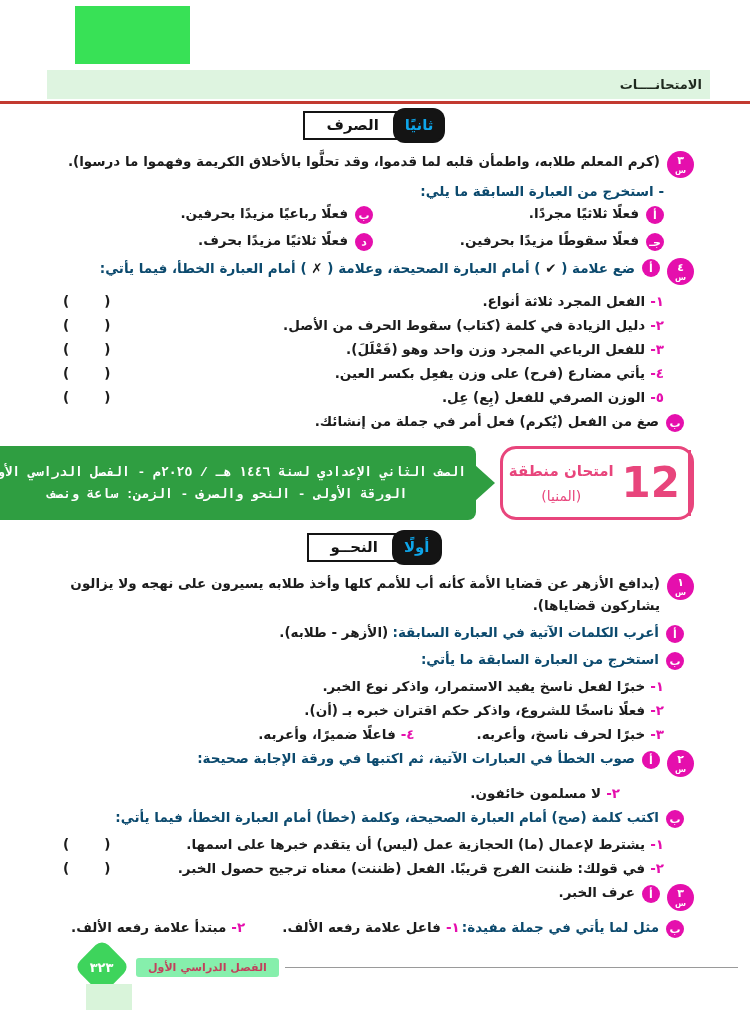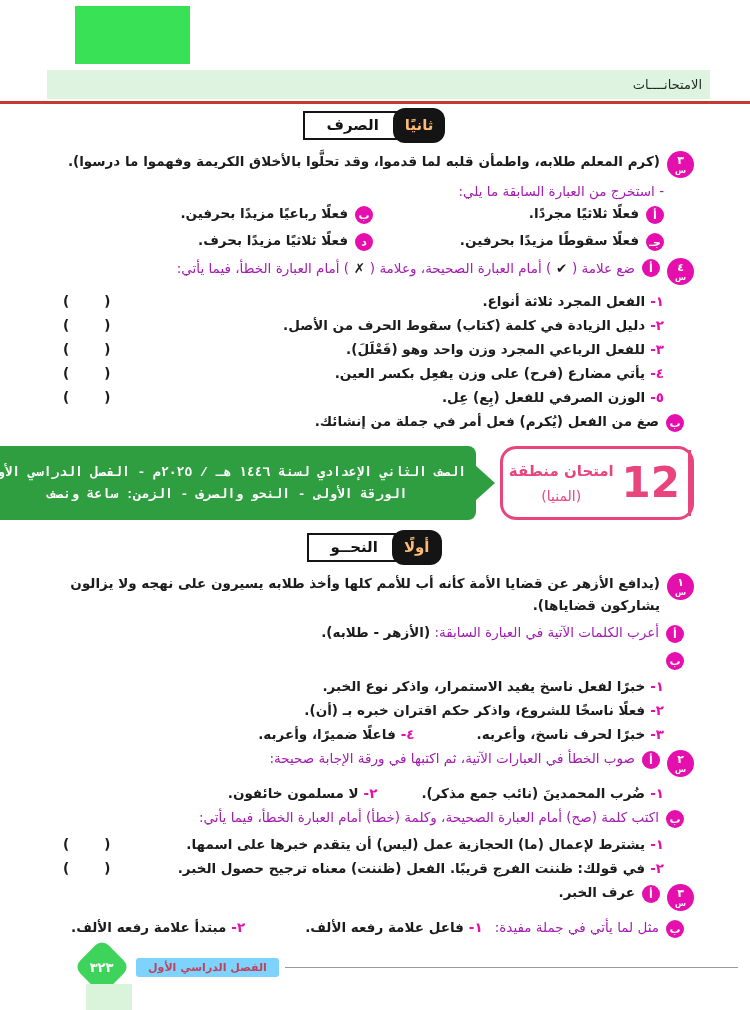--- a/index.html
+++ b/index.html
@@ -7,40 +7,40 @@
     width:750px;height:1010px;background:#ffffff;
     font-family:"DejaVu Sans","Liberation Sans",sans-serif;
     direction:rtl;position:relative;overflow:hidden;
     color:#1c1c1c;
   }
   .page{position:absolute;inset:0;}
   
   .top-green-rect{position:absolute;top:6px;right:auto;left:75px;width:115px;height:58px;background:#38e156;}
   .header-band{position:absolute;top:70px;left:47px;right:40px;height:29px;background:#def4e0;
     display:flex;align-items:center;}
-  .header-band span{font-weight:normal;font-size:13px;color:#1f2a1f;margin-right:0;margin-left:auto;padding-left:575px;padding-right:8px;white-space:nowrap;}
+  .header-band span{font-weight:bold;font-size:13px;color:#1f2a1f;margin-right:0;margin-left:auto;padding-left:575px;padding-right:8px;white-space:nowrap;}
   .red-rule{position:absolute;top:101px;left:0;width:750px;height:3px;background:#c23a30;}
   
   .content{position:absolute;top:108px;right:56px;left:45px;}
   .sec-title{display:flex;justify-content:center;align-items:center;margin:2px 0 10px 0;}
-  .sec-badge{background:#141414;color:#fdba74;font-weight:bold;font-size:15px;
+  .sec-badge{background:#141414;color:#0ea5e9;font-weight:bold;font-size:15px;
     border-radius:10px;padding:6px 10px 7px 10px;position:relative;z-index:2;box-shadow:0 0 0 2px #141414;text-align:right;}
   .sec-box{border:2px solid #141414;background:#fff;font-weight:bold;font-size:15px;color:#141414;
     padding:3px 30px 4px 22px;margin-right:-16px;position:relative;z-index:1;letter-spacing:1px;white-space:nowrap;margin-left:7px;}
   .qline{display:flex;align-items:flex-start;margin:7px 0 5px 0;}
   .qcircle{width:27px;height:27px;border-radius:50%;background:#e50fad;color:#fff;
     display:inline-flex;flex-direction:column;align-items:center;justify-content:center;
     flex-shrink:0;margin-left:7px;font-weight:bold;line-height:1;}
   .qcircle .qn{font-size:11px;}
   .qcircle .qs{font-size:8px;margin-top:1px;}
   .lcircle{width:18px;height:18px;border-radius:50%;background:#e50fad;color:#fff;
     display:inline-flex;align-items:center;justify-content:center;font-size:11px;font-weight:bold;
     flex-shrink:0;margin-left:7px;margin-top:1px;}
   .qtext{font-weight:bold;font-size:13.5px;line-height:1.6;}
-  .pink{color:#a21caf;font-weight:normal;font-size:13.5px;}
+  .pink{color:#0c4a6e;font-weight:bold;font-size:13.5px;}
   .black{color:#1c1c1c;font-weight:bold;font-size:13.5px;}
   .indent30{padding-right:30px;}
   .indent12{padding-right:12px;}
   .opt-grid{display:grid;grid-template-columns:47% 53%;row-gap:8px;padding-right:30px;margin:6px 0 4px 0;}
   .opt{display:flex;align-items:flex-start;font-weight:bold;font-size:13.5px;}
   .item-row{display:flex;align-items:baseline;justify-content:space-between;margin:8px 0;padding-right:30px;font-size:13.5px;}
   .item-row .txt{font-weight:bold;}
   .inum{color:#e50fad;font-weight:bold;margin-left:5px;}
   .blank{font-weight:bold;letter-spacing:1px;color:#1c1c1c;padding-left:18px;white-space:nowrap;}
   .pairline{display:flex;align-items:baseline;margin:8px 0;padding-right:30px;font-size:13.5px;}
@@ -59,21 +59,21 @@
     display:flex;flex-direction:column;justify-content:center;align-items:center;gap:6px;padding:0 10px;font-family:Liberation Mono, monospace;}
   .green-banner:after{content:"";position:absolute;right:-19px;top:50%;margin-top:-18px;
     border-top:18px solid transparent;border-bottom:18px solid transparent;border-left:0;
     border-right:0;width:0;height:0;border-left:20px solid #2f9e41;}
   .green-banner .g1,.green-banner .g2{color:#fff;font-weight:bold;font-size:13px;white-space:nowrap;}
   
   .footer-row{position:absolute;top:947px;left:0;right:12px;display:flex;align-items:center;direction:ltr;}
   .page-diamond{width:40px;height:40px;background:#3ed45c;border-radius:9px;transform:rotate(45deg);
     margin-left:82px;display:flex;align-items:center;justify-content:center;flex-shrink:0;}
   .page-diamond span{transform:rotate(-45deg);color:#fff;font-weight:bold;font-size:13px;}
-  .term-label{background:#7dd3fc;color:#c2405c;font-weight:bold;font-size:11px;
+  .term-label{background:#86efac;color:#c2405c;font-weight:bold;font-size:11px;
     padding:3px 12px;border-radius:3px;margin-left:14px;white-space:nowrap;direction:rtl;}
   .footer-line{flex:1;height:1px;background:#9a9a9a;margin-left:6px;}
   .green-tail{position:absolute;top:984px;left:86px;width:46px;height:26px;background:#d9f4da;}
 </style>
 </head>
 <body>
 
 <div class="page">
 
   <div class="top-green-rect"></div>
@@ -188,20 +188,21 @@
     <div class="subline indent12">
       <span class="lcircle">أ</span>
       <span>
         <span class="pink">أعرب الكلمات الآتية في العبارة السابقة:</span>
         <span class="black">(الأزهر - طلابه).</span>
       </span>
     </div>
 
     <div class="subline indent12">
       <span class="lcircle">ب</span>
+      <span class="pink">استخرج من العبارة السابقة ما يأتي:</span>
     </div>
 
     <div class="pairline">
       <span class="txt"><span class="inum">١-</span><span class="black">خبرًا لفعل ناسخ يفيد الاستمرار، واذكر نوع الخبر.</span></span>
     </div>
     <div class="pairline">
       <span class="txt"><span class="inum">٢-</span><span class="black">فعلًا ناسخًا للشروع، واذكر حكم اقتران خبره بـ (أن).</span></span>
     </div>
     <div class="pairline">
       <span class="txt"><span class="inum">٣-</span><span class="black">خبرًا لحرف ناسخ، وأعربه.</span></span>
@@ -210,21 +211,20 @@
 
     <div class="qline">
       <span class="qcircle">
         <span class="qn">٢</span>
         <span class="qs">س</span>
       </span>
       <span class="lcircle">أ</span>
       <span class="pink">صوب الخطأ في العبارات الآتية، ثم اكتبها في ورقة الإجابة صحيحة:</span>
     </div>
     <div class="pairline">
-      <span class="txt"><span class="inum">١-</span><span class="black">ضُرب المحمدينَ (نائب جمع مذكر).</span></span>
       <span class="txt" style="margin-right:44px;"><span class="inum">٢-</span><span class="black">لا مسلمون خائفون.</span></span>
     </div>
 
     <div class="subline indent12">
       <span class="lcircle">ب</span>
       <span class="pink">اكتب كلمة (صح) أمام العبارة الصحيحة، وكلمة (خطأ) أمام العبارة الخطأ، فيما يأتي:</span>
     </div>
     <div class="item-row">
       <span class="txt"><span class="inum">١-</span><span>يشترط لإعمال (ما) الحجازية عمل (ليس) أن يتقدم خبرها على اسمها.</span></span>
       <span class="blank">(&nbsp;&nbsp;&nbsp;&nbsp;&nbsp;&nbsp;)</span>
@@ -240,21 +240,21 @@
         <span class="qs">س</span>
       </span>
       <span class="lcircle">أ</span>
       <span class="black">عرف الخبر.</span>
     </div>
 
     <div class="subline indent12" style="justify-content:space-between;">
       <span style="display:flex;align-items:flex-start;">
         <span class="lcircle">ب</span>
         <span class="pink">مثل لما يأتي في جملة مفيدة:</span>
-        <span style="margin-right:12px;"><span class="inum">١-</span><span class="black">فاعل علامة رفعه الألف.</span></span>
+        <span style="margin-right:2px;"><span class="inum">١-</span><span class="black">فاعل علامة رفعه الألف.</span></span>
       </span>
       <span style="padding-left:26px;"><span class="inum">٢-</span><span class="black">مبتدأ علامة رفعه الألف.</span></span>
     </div>
 
   </div>
 
   <div class="footer-row">
     <span class="page-diamond">
       <span>٣٢٣</span>
     </span>

